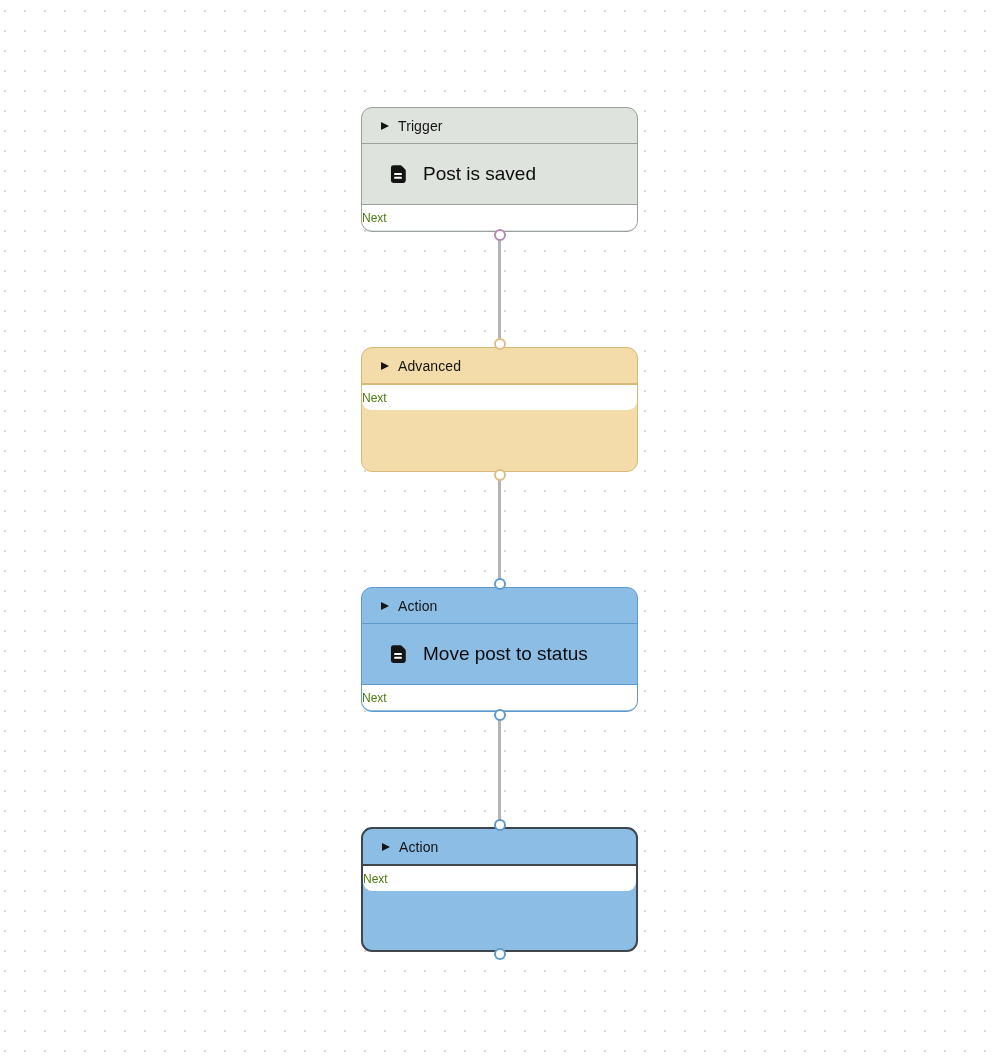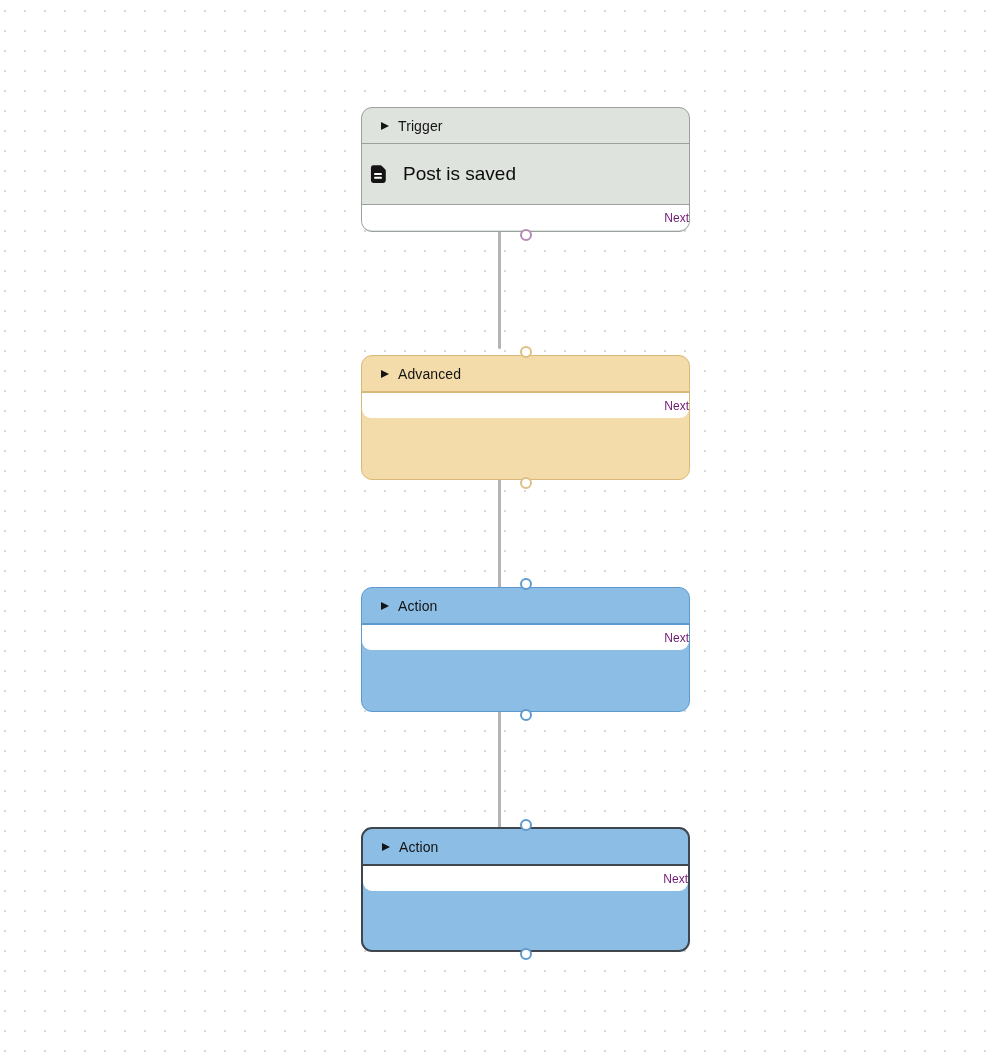--- a/index.html
+++ b/index.html
@@ -26,31 +26,31 @@
     border-radius: 2px;
     z-index: 1;
   }
   .edge-1 { top: 230px; height: 119px; }
   .edge-2 { top: 470px; height: 119px; }
   .edge-3 { top: 710px; height: 119px; }
 
   .node {
     position: absolute;
     left: 361px;
-    width: 329px;
+    width: 277px;
     height: 125px;
     background: var(--fill);
     border: 1.5px solid var(--border);
     border-radius: 11px;
     z-index: 2;
     color: #131313;
   }
   .node.selected { border-width: 2px; }
   .node-1 { top: 107px; }
-  .node-2 { top: 347px; margin-top: 8px; }
+  .node-2 { top: 347px; }
   .node-3 { top: 587px; }
   .node-4 { top: 827px; }
 
   .node-header {
     display: flex;
     align-items: center;
     gap: 9px;
     height: 36px;
     padding: 0 19px;
     border-bottom: 1px solid var(--border);
@@ -62,35 +62,35 @@
     border-left: 8px solid #141414;
     border-top: 4.5px solid transparent;
     border-bottom: 4.5px solid transparent;
     flex: 0 0 auto;
   }
   .node-body {
     display: flex;
     align-items: center;
     gap: 14px;
     height: 60px;
-    padding: 0 5px;
+    padding: 0 25px;
     font-size: 19px;
     color: #0c0c0c;
   }
   .node-body svg { flex: 0 0 auto; display: block; }
   .node-footer {
     height: 26px;
     background: #ffffff;
     border-top: 1px solid var(--border);
     border-radius: 0 0 9px 9px;
     display: flex;
     align-items: center;
-    justify-content: flex-end;
+    justify-content: flex-start;
     font-size: 12px;
-    color: #701a75;
+    color: #4d7c0f;
   }
   .port {
     position: absolute;
     left: 50%;
     transform: translateX(-50%);
     width: 12px;
     height: 12px;
     background: #ffffff;
     border: 2.6px solid var(--port);
     border-radius: 50%;
@@ -137,20 +137,28 @@
     </div>
     <div class="port port-in"></div>
     <div class="port port-out"></div>
   </div>
 
   <div class="node node-3" style="--fill: #8cbde5; --border: #5e9ace; --port: #5e9ace;">
     <div class="node-header">
       <span class="play-tri"></span>
       <span>Action</span>
     </div>
+    <div class="node-body">
+      <svg width="22" height="22" viewBox="0 0 24 24">
+        <path d="M7 2.5h7.6c.6 0 1.2.25 1.6.68l3.6 3.6c.43.43.68 1 .68 1.6V19a2.7 2.7 0 0 1-2.7 2.7H7A2.7 2.7 0 0 1 4.3 19V5.2A2.7 2.7 0 0 1 7 2.5z" fill="#141414"></path>
+        <rect x="7.8" y="11" width="8.4" height="2.2" rx="0.7" fill="#ffffff"></rect>
+        <rect x="7.8" y="15" width="8.4" height="2.2" rx="0.7" fill="#ffffff"></rect>
+      </svg>
+      <span>Move post to status</span>
+    </div>
     <div class="node-footer">
       <span>Next</span>
     </div>
     <div class="port port-in"></div>
     <div class="port port-out"></div>
   </div>
 
   <div class="node node-4 selected" style="--fill: #8cbde5; --border: #3f464d; --port: #5e9ace;">
     <div class="node-header">
       <span class="play-tri"></span>

